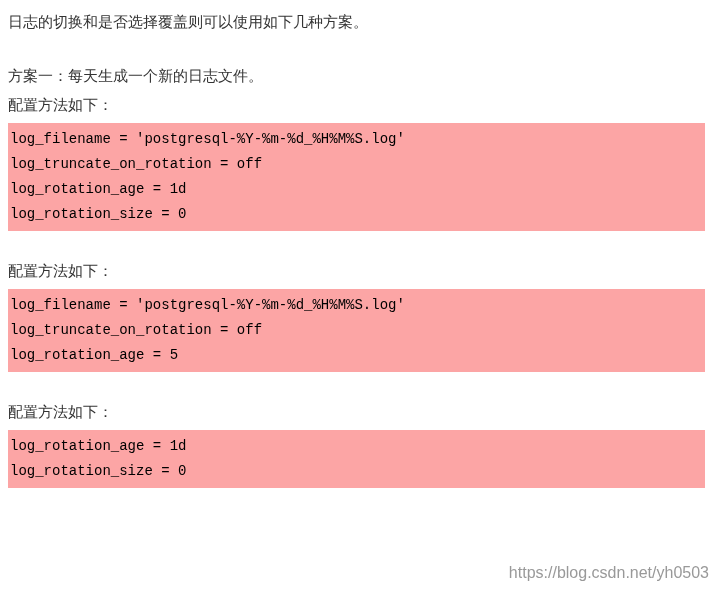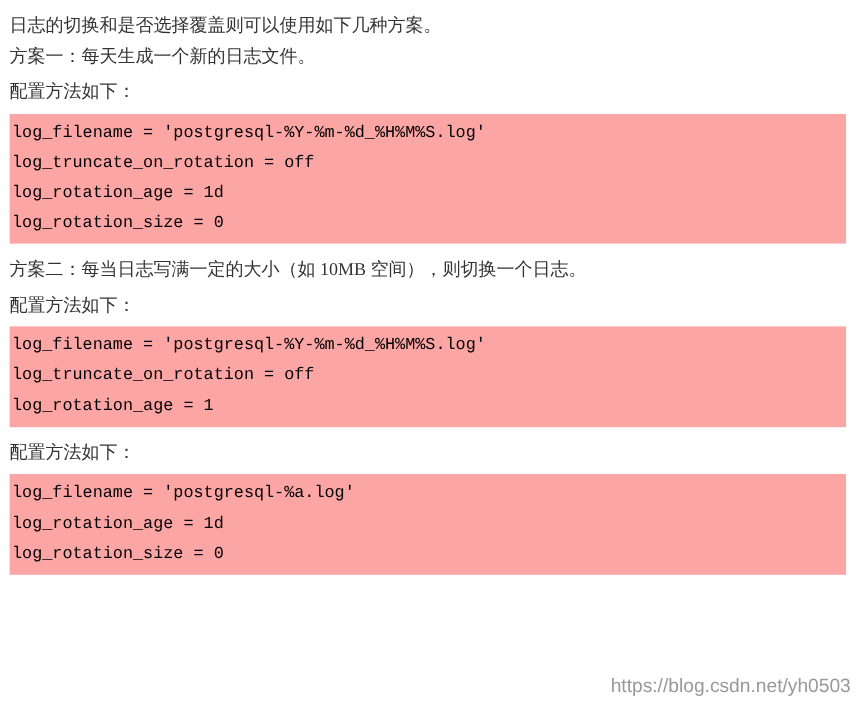--- a/index.html
+++ b/index.html
@@ -48,20 +48,21 @@
       white-space: pre;
     }
 
     .code-line {
       display: block;
       padding: 0 2px;
     }
 
     .section-block {
       margin-bottom: 6px;
+      margin-top: 28px;
     }
 
     .watermark {
       position: fixed;
       bottom: 8px;
       right: 8px;
       font-size: 16px;
       color: #999999;
       font-family: Arial, sans-serif;
     }
@@ -73,25 +74,24 @@
   <span>日志的切换和是否选择覆盖则可以使用如下几种方案。</span>
 </div>
 
 <div id="sections-container">
     <div class="section-block">
       <div class="section-heading">方案一：每天生成一个新的日志文件。</div>
       <div class="config-label">配置方法如下：</div>
       <div class="code-block"><span class="code-line">log_filename = 'postgresql-%Y-%m-%d_%H%M%S.log'</span><span class="code-line">log_truncate_on_rotation = off</span><span class="code-line">log_rotation_age = 1d</span><span class="code-line">log_rotation_size = 0</span></div>
     </div>
     <div class="section-block">
-      <div class="section-heading">方案二：每当日志写满一定的大小（如 10MB 空间），则切换一个日志。</div>
       <div class="config-label">配置方法如下：</div>
-      <div class="code-block"><span class="code-line">log_filename = 'postgresql-%Y-%m-%d_%H%M%S.log'</span><span class="code-line">log_truncate_on_rotation = off</span><span class="code-line">log_rotation_age = 1</span></div>
+      <div class="code-block"><span class="code-line">log_filename = 'postgresql-%Y-%m-%d_%H%M%S.log'</span><span class="code-line">log_truncate_on_rotation = off</span><span class="code-line">log_rotation_age = 5</span></div>
     </div>
     <div class="section-block">
       <div class="config-label">配置方法如下：</div>
-      <div class="code-block"><span class="code-line">log_filename = 'postgresql-%a.log'</span><span class="code-line">log_rotation_age = 1d</span><span class="code-line">log_rotation_size = 0</span></div>
+      <div class="code-block"><span class="code-line">log_rotation_age = 1d</span><span class="code-line">log_rotation_size = 0</span></div>
     </div>
   </div>
 
 <div class="watermark">
   <span>https://blog.csdn.net/yh0503</span>
 </div>
 
 </body></html>

